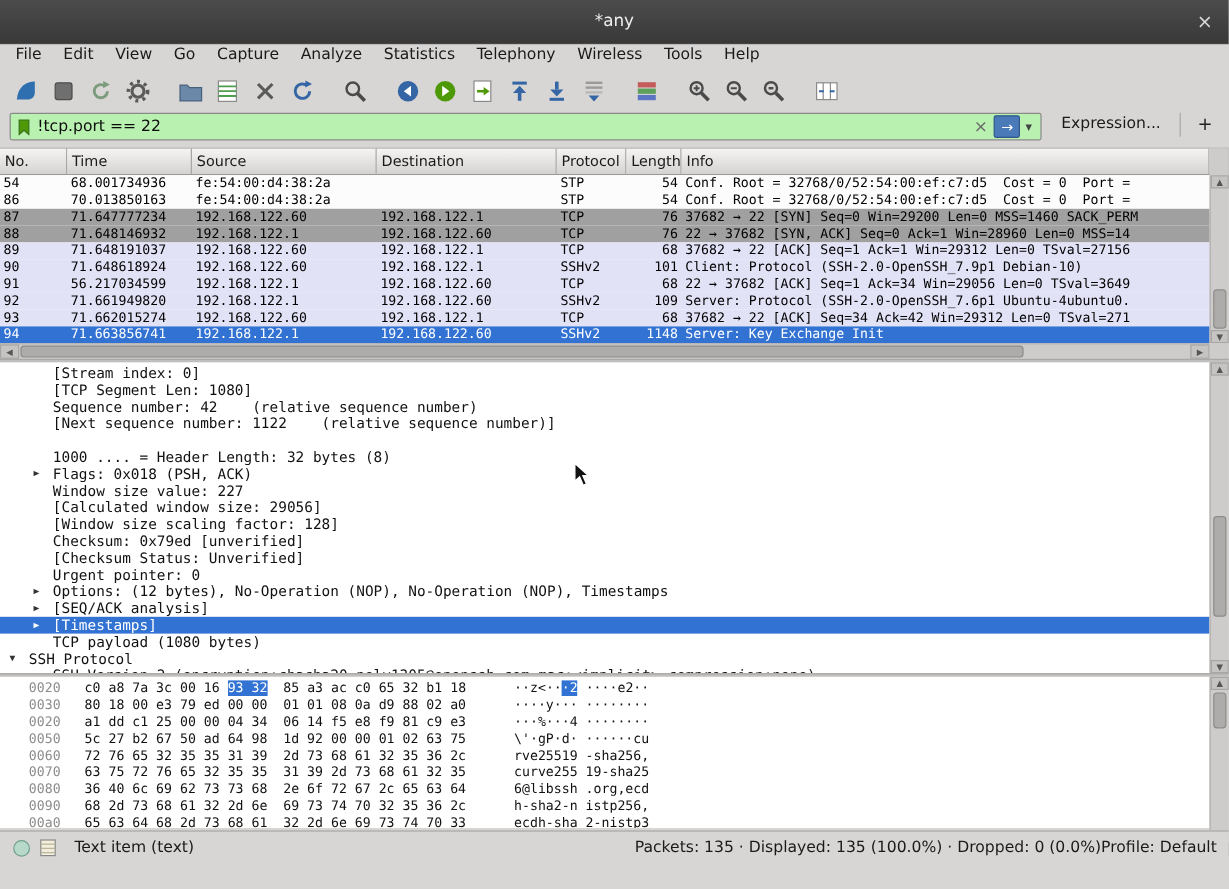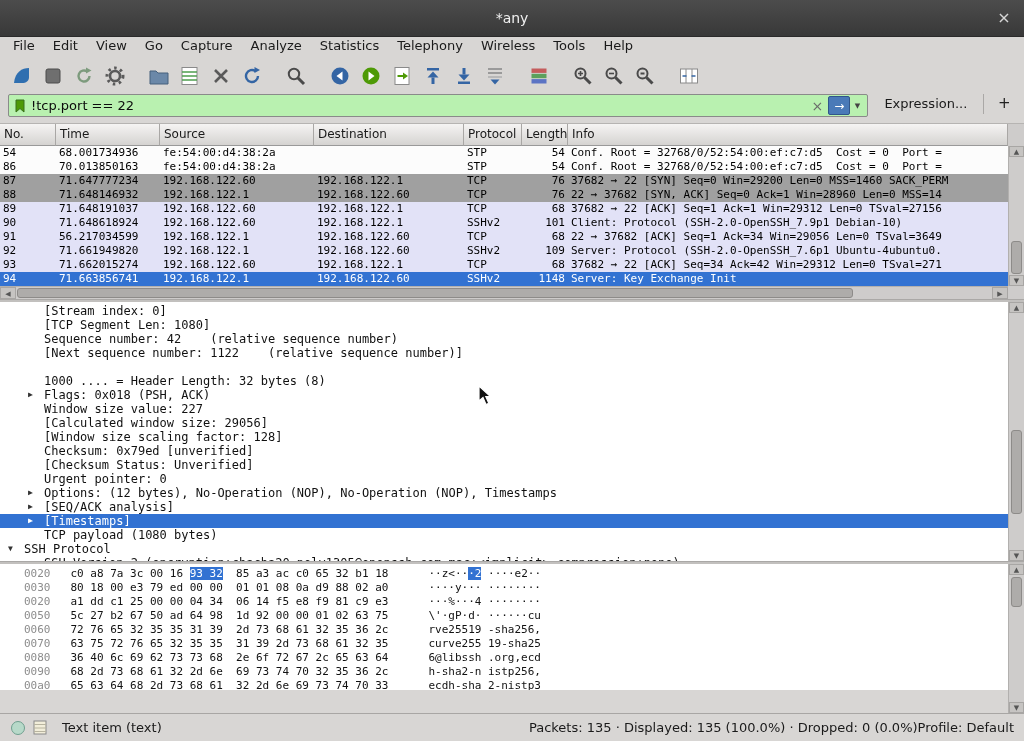--- a/index.html
+++ b/index.html
@@ -61,21 +61,21 @@
   .exp{width:16px;font-size:8px;color:#333;flex:none}
   .dline.sel{background:#3272d2;color:#fff}
   .dline.sel .exp{color:#fff}
   
   #hexpane{position:absolute;left:0;top:564px;width:1008px;height:126px;background:#ffffff;overflow:hidden;font-family:"DejaVu Sans Mono",monospace;font-size:11px;padding:3px 0 0 24px}
   .hrow{height:14px;line-height:14px;white-space:pre;color:#111}
   .hoff{color:#8c8c8c;margin-right:20px}
   .hasc{margin-left:40px}
   .hsel{background:#3272d2;color:#fff}
   
-  #statusbar{position:absolute;left:0;top:713px;width:1024px;height:28px;background:#d8d6d4;border-top:1px solid #a8a6a4;display:flex;align-items:center;padding:0 10px;font-size:13px}
+  #statusbar{position:absolute;left:0;top:692px;width:1024px;height:28px;background:#d8d6d4;border-top:1px solid #a8a6a4;display:flex;align-items:center;padding:0 10px;font-size:13px}
   #sb-context{margin-left:8px}
   .flexspacer{flex:1}
   #sb-profile{}
   #statusbar svg{margin-right:6px}
   #cursor{position:absolute;left:478px;top:385px}
 </style>
 </head>
 <body>
 
 <div id="titlebar">

